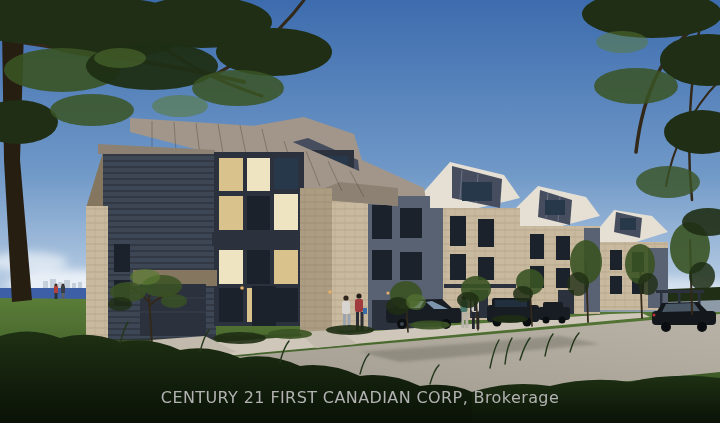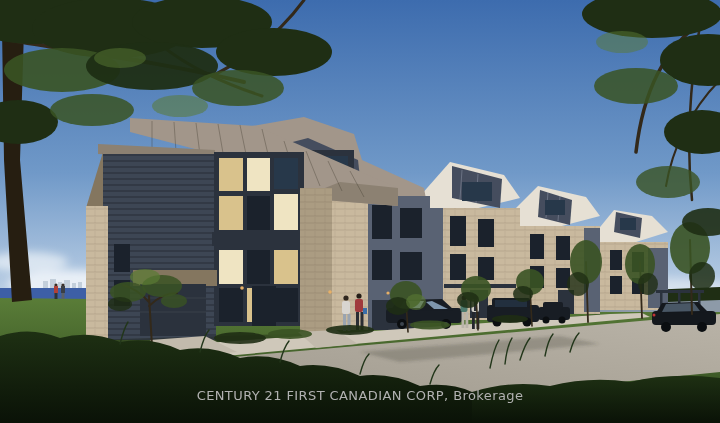--- a/index.html
+++ b/index.html
@@ -21,21 +21,21 @@
   .f-windark{fill:var(--window-dark)} .f-winblue{fill:var(--window-blue)}
   .f-glow{fill:var(--window-glow)} .f-glow2{fill:var(--window-glow-bright)}
   .f-treedark{fill:var(--tree-dark)} .f-treemid{fill:var(--tree-mid)} .f-treelight{fill:var(--tree-light)}
   .f-trunk{fill:var(--trunk)} .s-branch{stroke:var(--branch);fill:none;stroke-linecap:round}
   .f-cardark{fill:var(--car-dark)} .f-carglass{fill:var(--car-glass)} .f-wheel{fill:var(--wheel)}
   .f-amber{fill:var(--light-amber)}
   .s-seam{stroke:rgba(60,54,44,.35);stroke-width:1}
   .s-seaml{stroke:rgba(200,210,225,.28);stroke-width:1}
   .s-blade{stroke:#22361a;stroke-width:1.4;fill:none;stroke-linecap:round}
   #watermark{position:absolute;left:0;right:0;top:388px;text-align:center;
-    font-size:13px;letter-spacing:.4px;color:var(--watermark);}
+    font-size:16px;letter-spacing:.4px;color:var(--watermark);}
 </style>
 </head>
 <body>
 
 <div id="stage">
 <svg width="720" height="423" viewBox="0 0 720 423">
   <defs>
     <linearGradient id="gSky" x1="0" y1="0" x2="0" y2="1">
       <stop offset="0" class="st-sky-top"></stop>
           <stop offset=".55" class="st-sky-mid"></stop>

